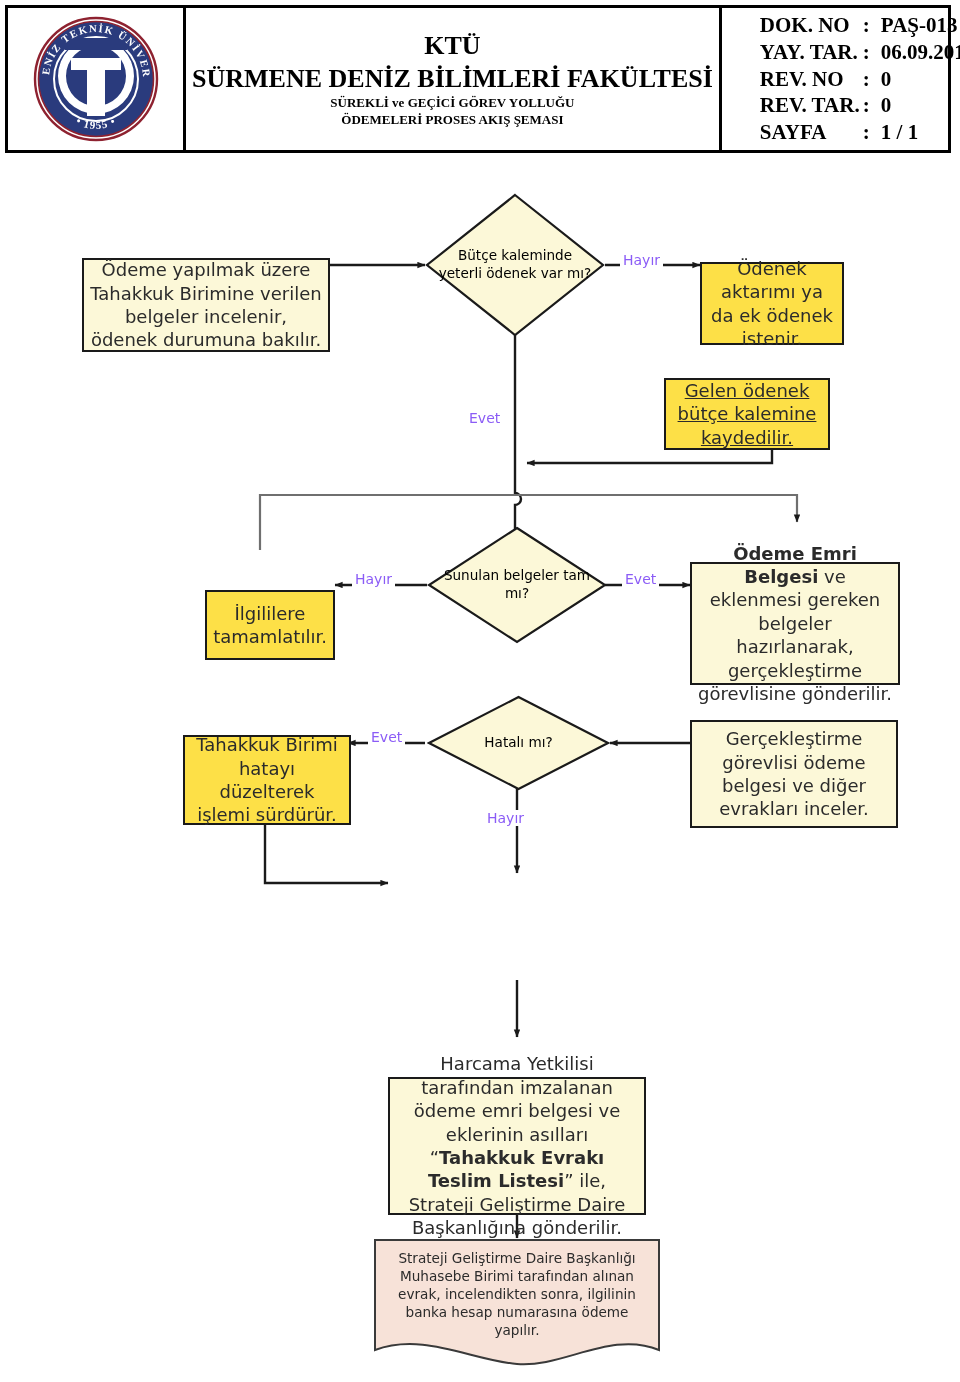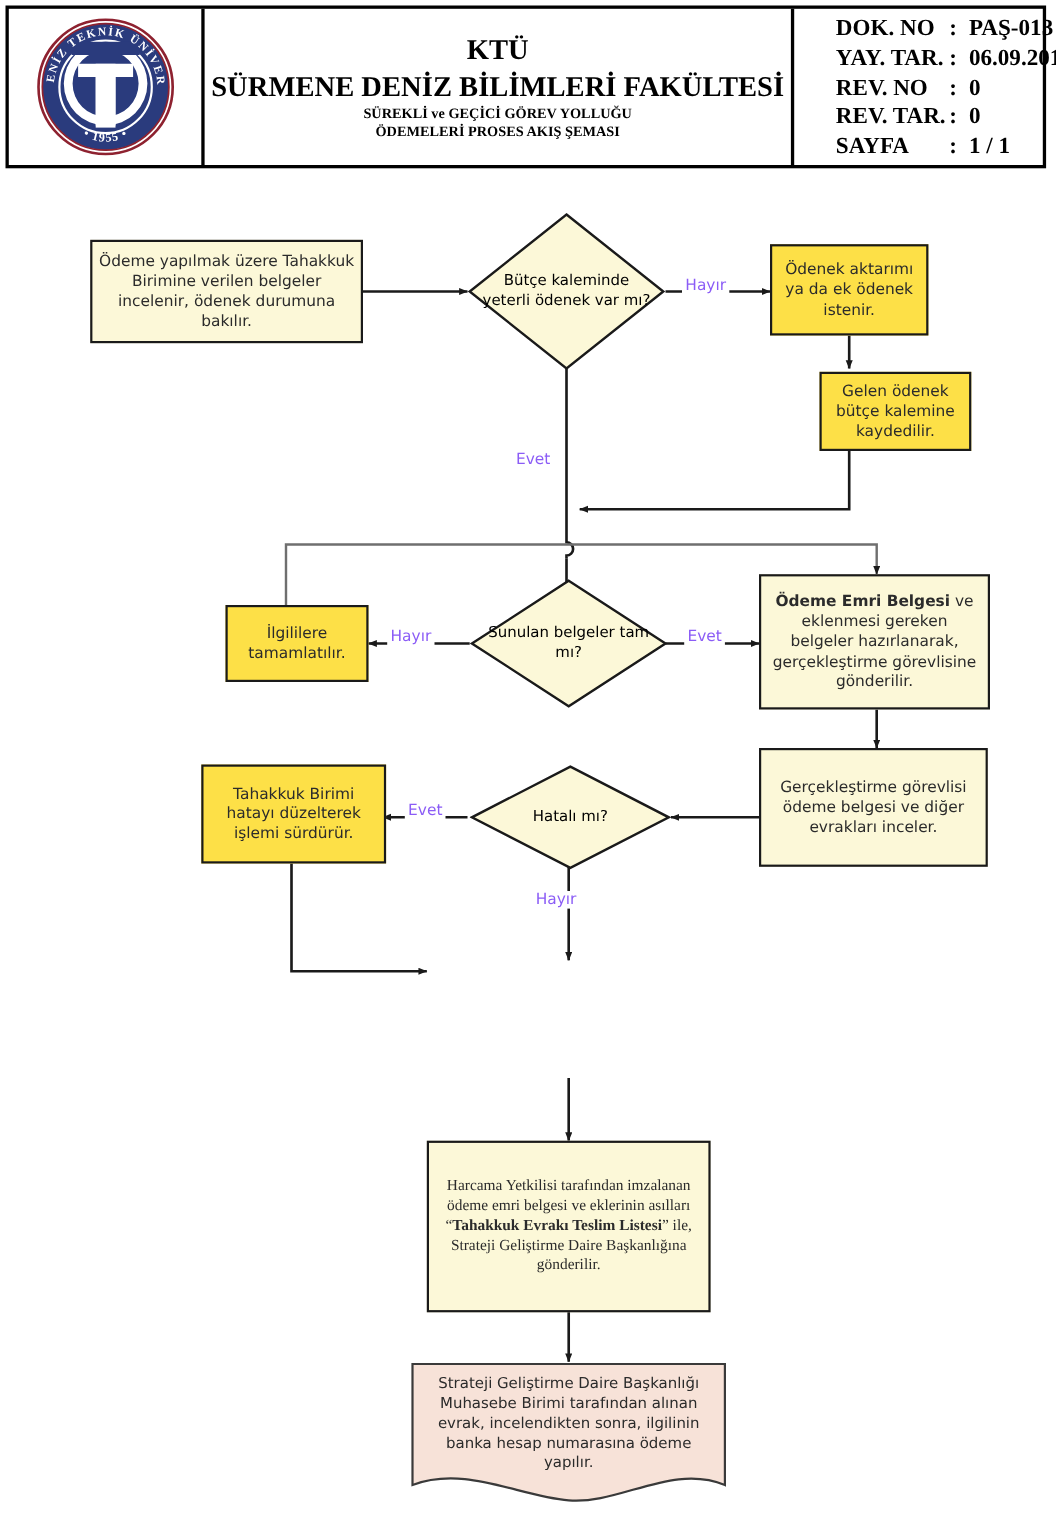--- a/index.html
+++ b/index.html
@@ -107,23 +107,24 @@
     display: flex;
     align-items: center;
     justify-content: center;
     text-align: center;
     color: #2b2b2b;
     font-family: "DejaVu Sans", sans-serif;
   }
   .proc {
     border: 2.2px solid #1a1a1a;
     background: #fcf8d8;
-    font-size: 14px;
+    font-size: 18px;
     line-height: 1.30;
     padding: 3px 6px;
+    margin-top: 40px;
   }
   .proc-white { background: #fde047; }
   .decision-wrap {
     position: absolute;
   }
   .decision-wrap svg { position:absolute; left:0; top:0; }
   .decision-text {
     position: absolute;
     left: 0; top: 0;
     width: 100%; height: 100%;
@@ -296,21 +297,21 @@
     <svg viewBox="0 0 180 144" xmlns="http://www.w3.org/2000/svg">
       <polygon points="90,2 178,72 90,142 2,72" fill="#fcf8d8" stroke="#1a1a1a" stroke-width="2.2"></polygon>
     </svg>
     <div class="decision-text">Bütçe kaleminde yeterli ödenek var mı?</div>
   </div>
 
   <div class="node proc proc-white" style="left:700px; top:62px; width:144px; height:83px;">
     <span>Ödenek aktarımı ya da ek ödenek istenir.</span>
   </div>
 
-  <div class="node proc proc-white" style="left:745px; top:178px; width:138px; height:72px;">
+  <div class="node proc proc-white" style="left:664px; top:178px; width:166px; height:72px;text-decoration:underline;">
     <span>Gelen ödenek bütçe kalemine kaydedilir.</span>
   </div>
 
   <div class="decision-wrap" style="left:427px; top:366px; width:180px; height:118px;">
     <svg viewBox="0 0 180 118" xmlns="http://www.w3.org/2000/svg">
       <polygon points="90,2 178,59 90,116 2,59" fill="#fcf8d8" stroke="#1a1a1a" stroke-width="2.2"></polygon>
     </svg>
     <div class="decision-text">Sunulan belgeler tam mı?</div>
   </div>
 
@@ -331,21 +332,21 @@
       <polygon points="91.5,2 181,48 91.5,94 2,48" fill="#fcf8d8" stroke="#1a1a1a" stroke-width="2.2"></polygon>
     </svg>
     <div class="decision-text">Hatalı mı?</div>
   </div>
 
   <div class="node proc proc-white" style="left:183px; top:535px; width:168px; height:90px;">
     <span>Tahakkuk Birimi hatayı düzelterek işlemi sürdürür.</span>
   </div>
 
 
-  <div class="node proc" style="left:388px; top:877px; width:258px; height:156px;font-family:Liberation Serif, serif;">
+  <div class="node proc" style="left:388px; top:877px; width:258px; height:138px;">
     <span id="txt-n12">Harcama Yetkilisi tarafından imzalanan ödeme emri belgesi ve eklerinin asılları “<b>Tahakkuk Evrakı Teslim Listesi</b>” ile, Strateji Geliştirme Daire Başkanlığına gönderilir.</span>
   </div>
 
   <div class="doc-wrap" style="left:373px; top:1078px; width:288px; height:128px;">
     <svg viewBox="0 0 288 128" xmlns="http://www.w3.org/2000/svg">
       <path d="M 2,2 L 286,2 L 286,112 C 238,92 190,130 144,126 C 98,122 50,94 2,112 Z" fill="#f7e2d8" stroke="#3a3a3a" stroke-width="2"></path>
     </svg>
     <div class="doc-text">Strateji Geliştirme Daire Başkanlığı Muhasebe Birimi tarafından alınan evrak, incelendikten sonra, ilgilinin banka hesap numarasına  ödeme yapılır.</div>
   </div>
 

